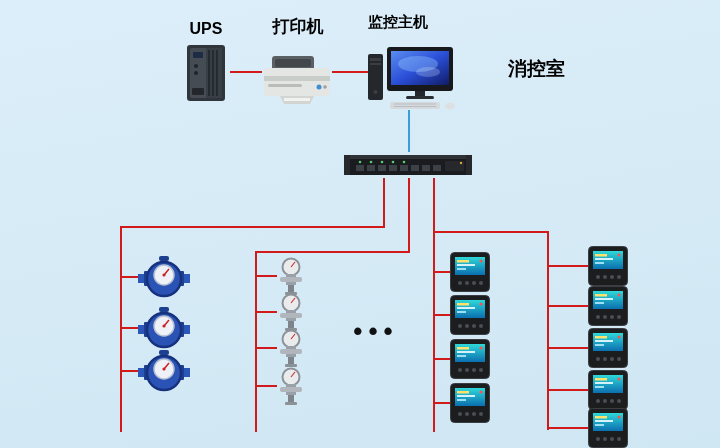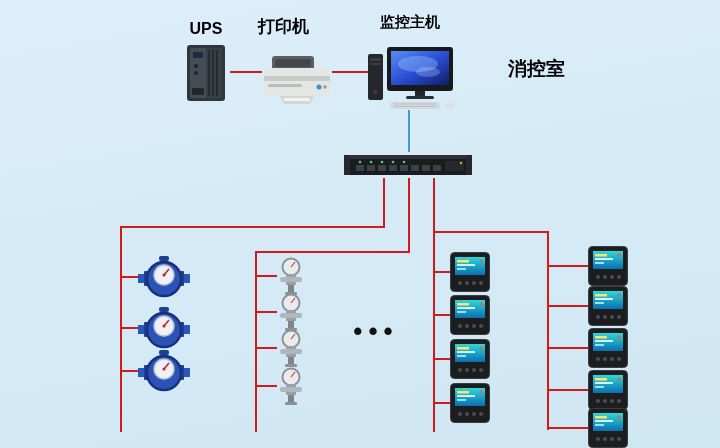--- a/index.html
+++ b/index.html
@@ -11,22 +11,22 @@
   body{font-family:"Liberation Sans","DejaVu Sans",sans-serif;color:var(--text);}
   .canvas{position:relative;width:720px;height:448px;overflow:hidden;
     background:linear-gradient(170deg,var(--bg-top) 0%,var(--bg-bottom) 100%);}
   .line{position:absolute;background:var(--line-red);}
   .line.h{height:2px;}
   .line.v{width:2px;}
   .line.blue{background:var(--line-blue);}
   .node{position:absolute;line-height:0;}
   .label{position:absolute;font-weight:700;white-space:nowrap;}
   .lbl-ups{left:178px;top:20px;width:56px;text-align:center;font-size:16px;}
-  .lbl-printer{left:258px;top:15px;width:80px;text-align:left;font-size:17px;}
-  .lbl-host{left:368px;top:13px;width:84px;text-align:center;font-size:15px;}
+  .lbl-printer{left:258px;top:15px;width:80px;text-align:center;font-size:17px;}
+  .lbl-host{left:368px;top:13px;width:84px;font-size:15px;}
   .lbl-room{left:508px;top:56px;font-size:19px;}
   .ellipsis{position:absolute;left:344px;top:316px;width:64px;text-align:center;
     font-size:26px;font-weight:700;letter-spacing:6px;color:#111;}
 </style>
 </head>
 <body>
 
 <svg width="0" height="0" style="position:absolute" aria-hidden="true">
   <defs>
     <linearGradient id="g-screen" x1="0" y1="0" x2="1" y2="1">

